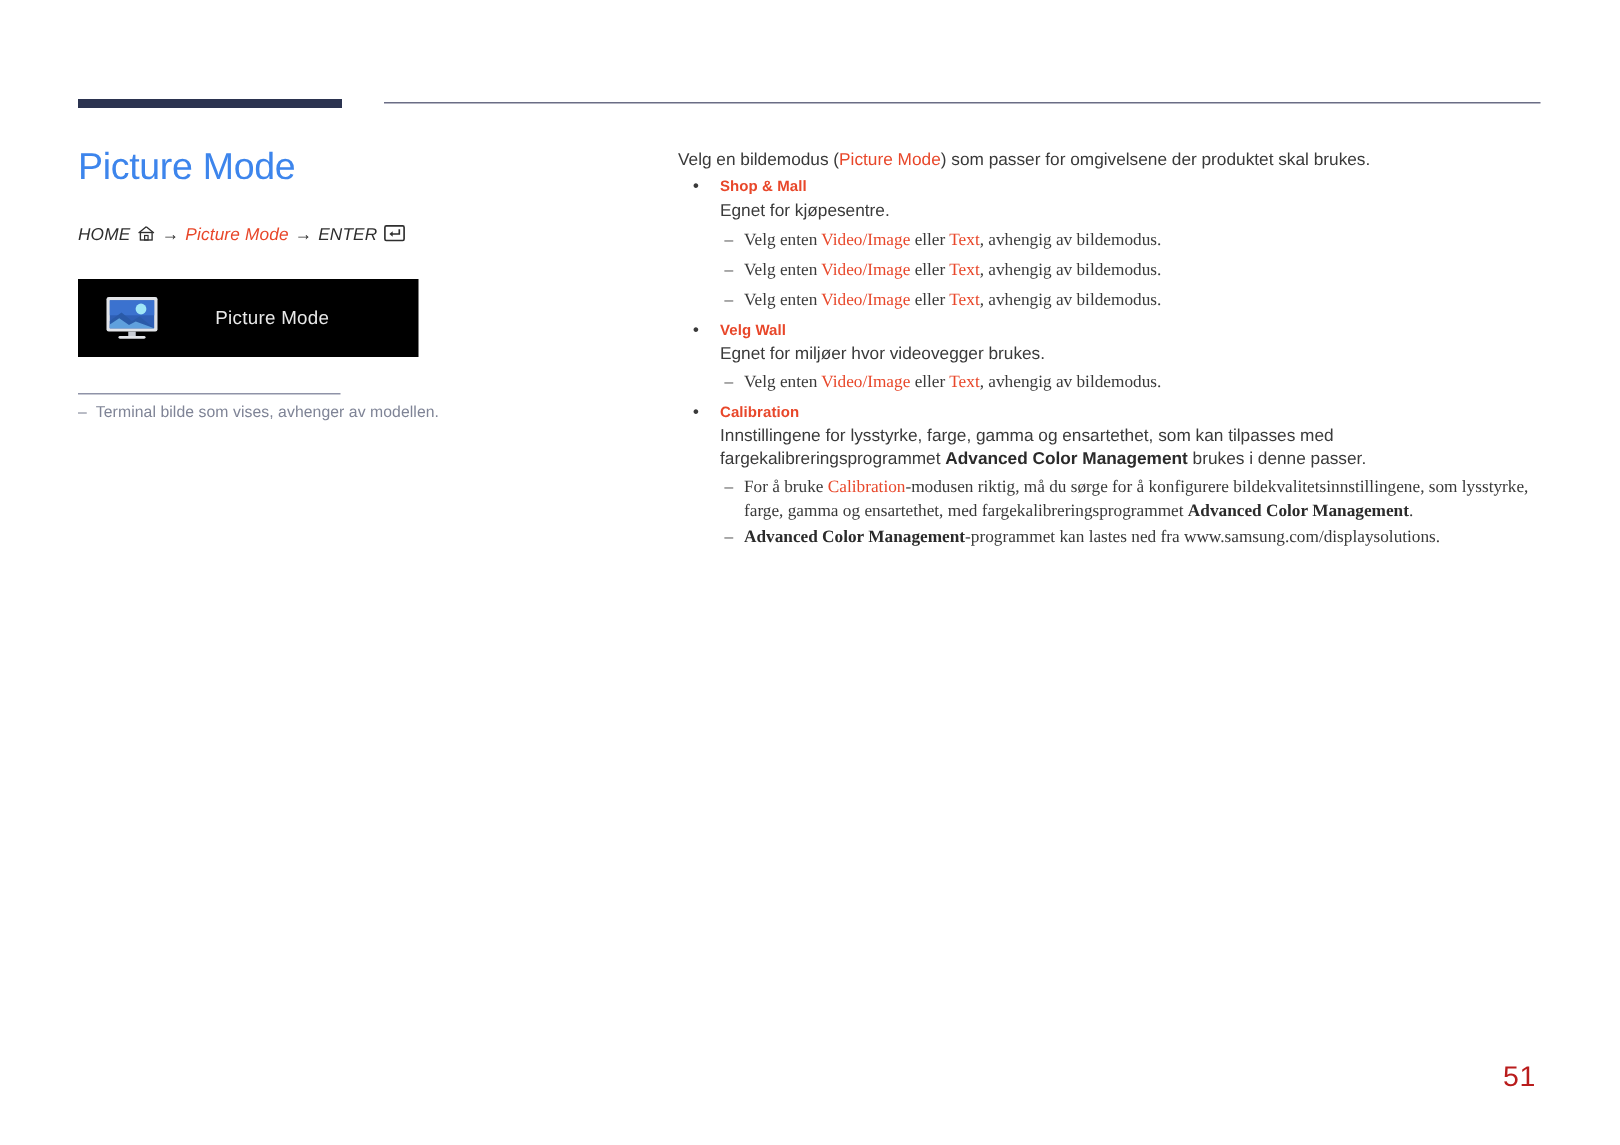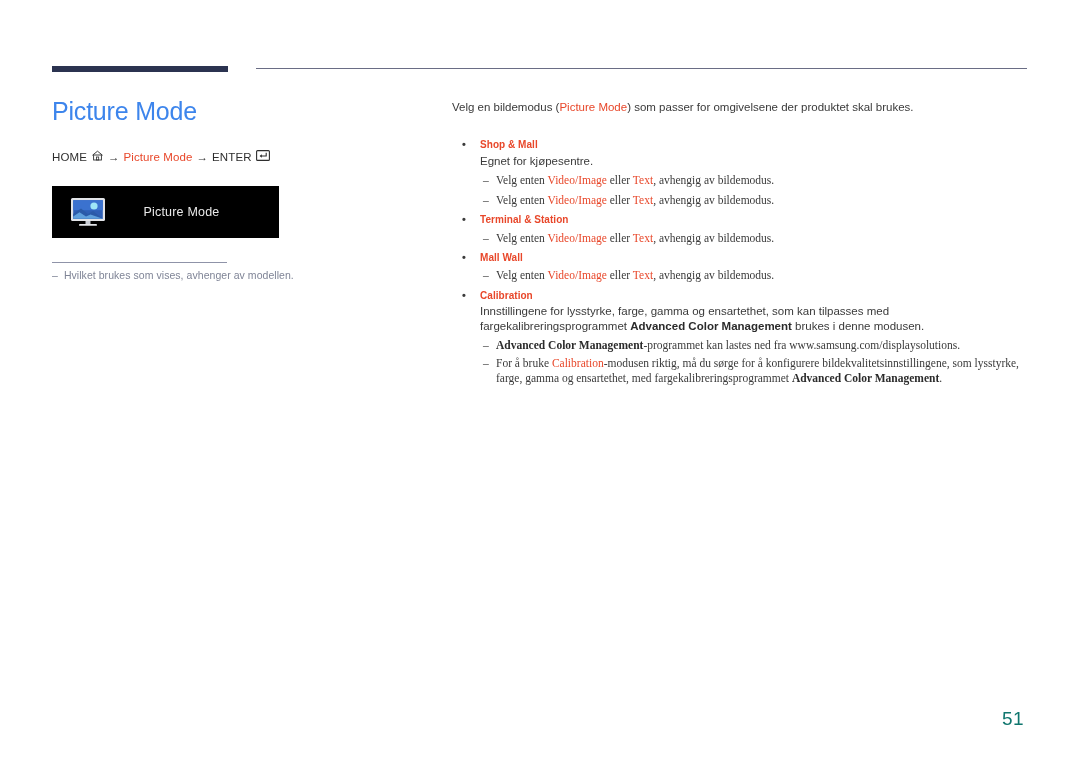--- a/index.html
+++ b/index.html
@@ -53,20 +53,21 @@
   }
   .breadcrumb {
     margin-top: 24px;
     font-size: 11.5px;
     color: #2e2e2e;
     white-space: nowrap;
     letter-spacing: 0.1px;
     display: flex;
     align-items: center;
     gap: 4px;
+    font-style: italic;
   }
   .breadcrumb .crumb-accent { color: #e8472a; }
   .breadcrumb .arrow { color: #2e2e2e; }
   .ico-home { display: inline-block; vertical-align: -2px; }
   .ico-enter { display: inline-block; vertical-align: -2px; }
 
   
   .device-box {
     position: absolute;
     left: 52px;
@@ -114,21 +115,21 @@
 
   
   .right-col {
     position: absolute;
     left: 452px;
     top: 100px;
     width: 576px;
     font-size: 11.5px;
     line-height: 1.33;
   }
-  .intro { margin: 0 0 23px 0; }
+  .intro { margin: 0 0 3px 0; }
   .accent { color: #e8472a; }
   .bold { font-weight: bold; color: #2b2b2b; }
 
   ul.modes {
     list-style: none;
     margin: 0;
     padding: 0;
   }
   ul.modes > li { margin-bottom: 5px; }
 
@@ -173,21 +174,21 @@
     color: #3a3a3a;
   }
   .cal-notes { margin-top: 9px; }
 
   
   .page-num {
     position: absolute;
     left: 1002px;
     top: 708px;
     font-size: 19px;
-    color: #0f766e;
+    color: #b91c1c;
     letter-spacing: 0.5px;
   }
 </style>
 </head>
 <body>
 
 <div class="hdr-bar"></div>
 <div class="hdr-line"></div>
 
 <div class="left-col">
@@ -227,21 +228,21 @@
       <path d="M3.2 19.4 L9.5 15.2 L16 19.6 L20.5 17.4 L32.8 21.8 L3.2 21.8 Z" fill="#5fa0dd"></path>
       <rect x="15.5" y="24" width="5" height="3.2" fill="#c8ccd4"></rect>
       <rect x="9" y="27" width="18" height="1.8" rx="0.9" fill="#e2e4e8"></rect>
     </svg>
   </span>
   <span class="device-label">Picture Mode</span>
 </div>
 
 <div class="note-rule"></div>
 <div class="note">
-  <span class="dash">–</span><span>Hvilket brukes som vises, avhenger av modellen.</span>
+  <span class="dash">–</span><span>Terminal bilde som vises, avhenger av modellen.</span>
 </div>
 
 <div class="right-col">
 
   <p class="intro">
     <span>Velg en bildemodus (</span><span class="accent">Picture Mode</span><span>) som passer for omgivelsene der produktet skal brukes.</span>
   </p>
 
   <ul class="modes">
 
@@ -257,48 +258,48 @@
 
     <li>
       <ul class="subs">
         <li>
           <span>Velg enten </span><span class="accent">Video/Image</span><span> eller </span><span class="accent">Text</span><span>, avhengig av bildemodus.</span>
         </li>
       </ul>
     </li>
 
     <li>
-      <div class="mode-head">Terminal &amp; Station</div>
       <ul class="subs">
         <li>
           <span>Velg enten </span><span class="accent">Video/Image</span><span> eller </span><span class="accent">Text</span><span>, avhengig av bildemodus.</span>
         </li>
       </ul>
     </li>
 
     <li>
-      <div class="mode-head">Mall Wall</div>
+      <div class="mode-head">Velg Wall</div>
+      <div class="mode-desc">Egnet for miljøer hvor videovegger brukes.</div>
       <ul class="subs">
         <li>
           <span>Velg enten </span><span class="accent">Video/Image</span><span> eller </span><span class="accent">Text</span><span>, avhengig av bildemodus.</span>
         </li>
       </ul>
     </li>
 
     <li>
       <div class="mode-head">Calibration</div>
       <div class="mode-desc">
-        <span>Innstillingene for lysstyrke, farge, gamma og ensartethet, som kan tilpasses med fargekalibreringsprogrammet </span><span class="bold">Advanced Color Management</span><span> brukes i denne modusen.</span>
+        <span>Innstillingene for lysstyrke, farge, gamma og ensartethet, som kan tilpasses med fargekalibreringsprogrammet </span><span class="bold">Advanced Color Management</span><span> brukes i denne passer.</span>
       </div>
       <ul class="subs cal-notes">
         <li>
+          <span>For å bruke </span><span class="accent">Calibration</span><span>-modusen riktig, må du sørge for å konfigurere bildekvalitetsinnstillingene, som lysstyrke, farge, gamma og ensartethet, med fargekalibreringsprogrammet </span><span class="bold">Advanced Color Management</span><span>.</span>
+        </li>
+        <li>
           <span class="bold">Advanced Color Management</span><span>-programmet kan lastes ned fra www.samsung.com/displaysolutions.</span>
-        </li>
-        <li>
-          <span>For å bruke </span><span class="accent">Calibration</span><span>-modusen riktig, må du sørge for å konfigurere bildekvalitetsinnstillingene, som lysstyrke, farge, gamma og ensartethet, med fargekalibreringsprogrammet </span><span class="bold">Advanced Color Management</span><span>.</span>
         </li>
       </ul>
     </li>
 
   </ul>
 </div>
 
 <div class="page-num">51</div>
 
 </body></html>

